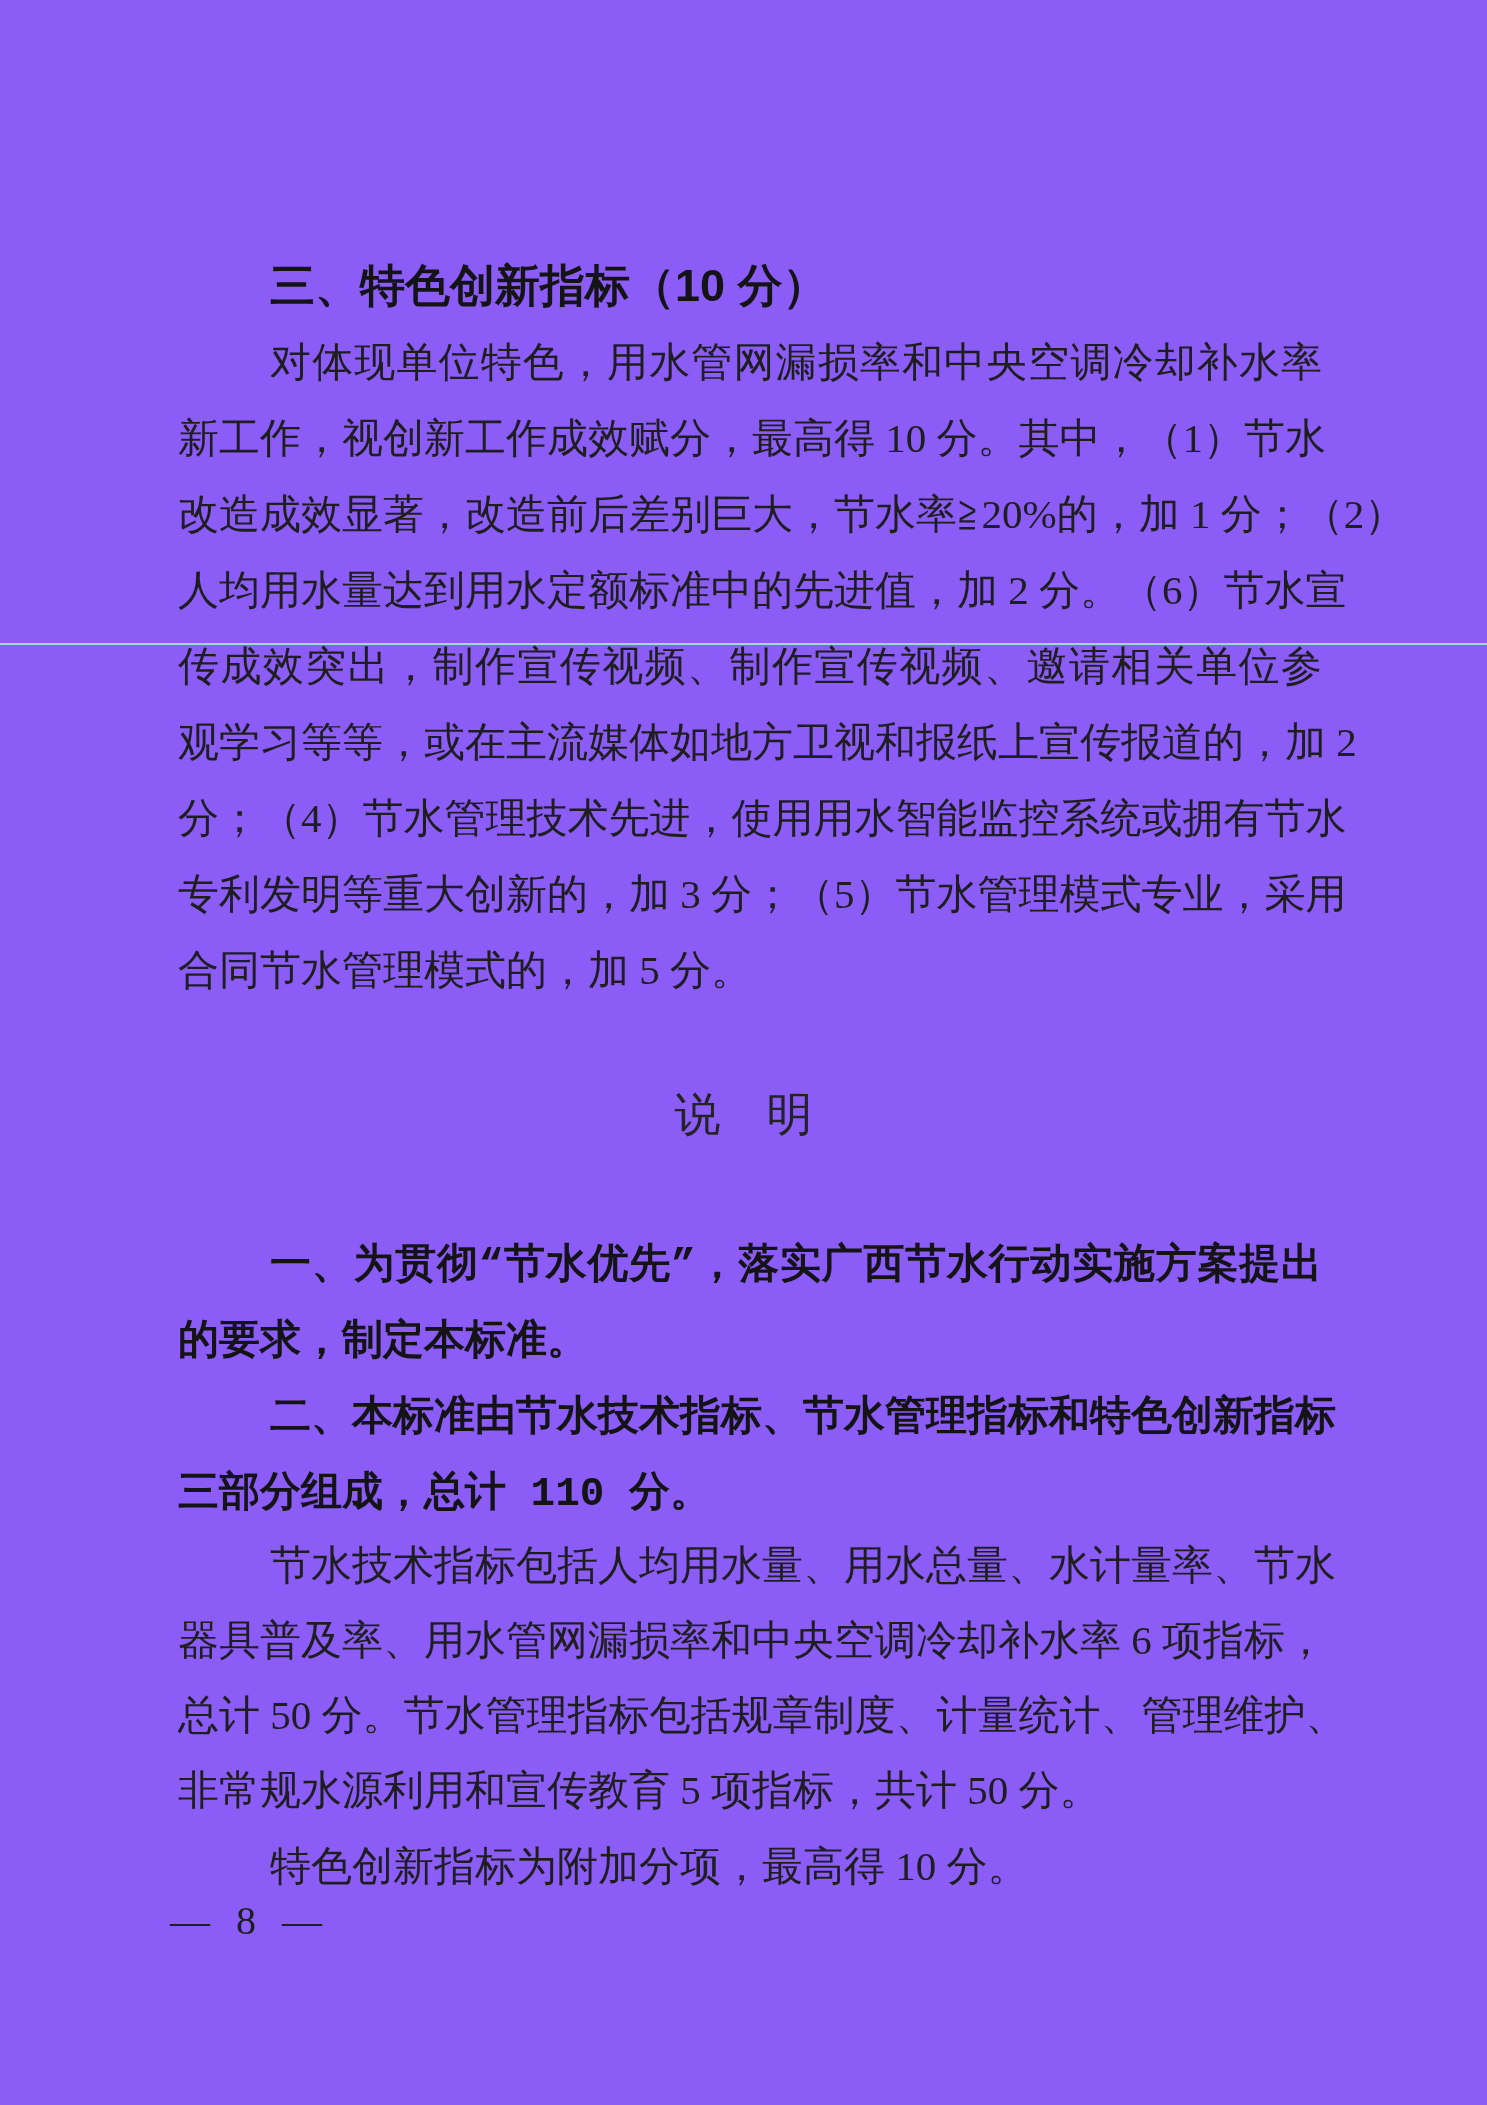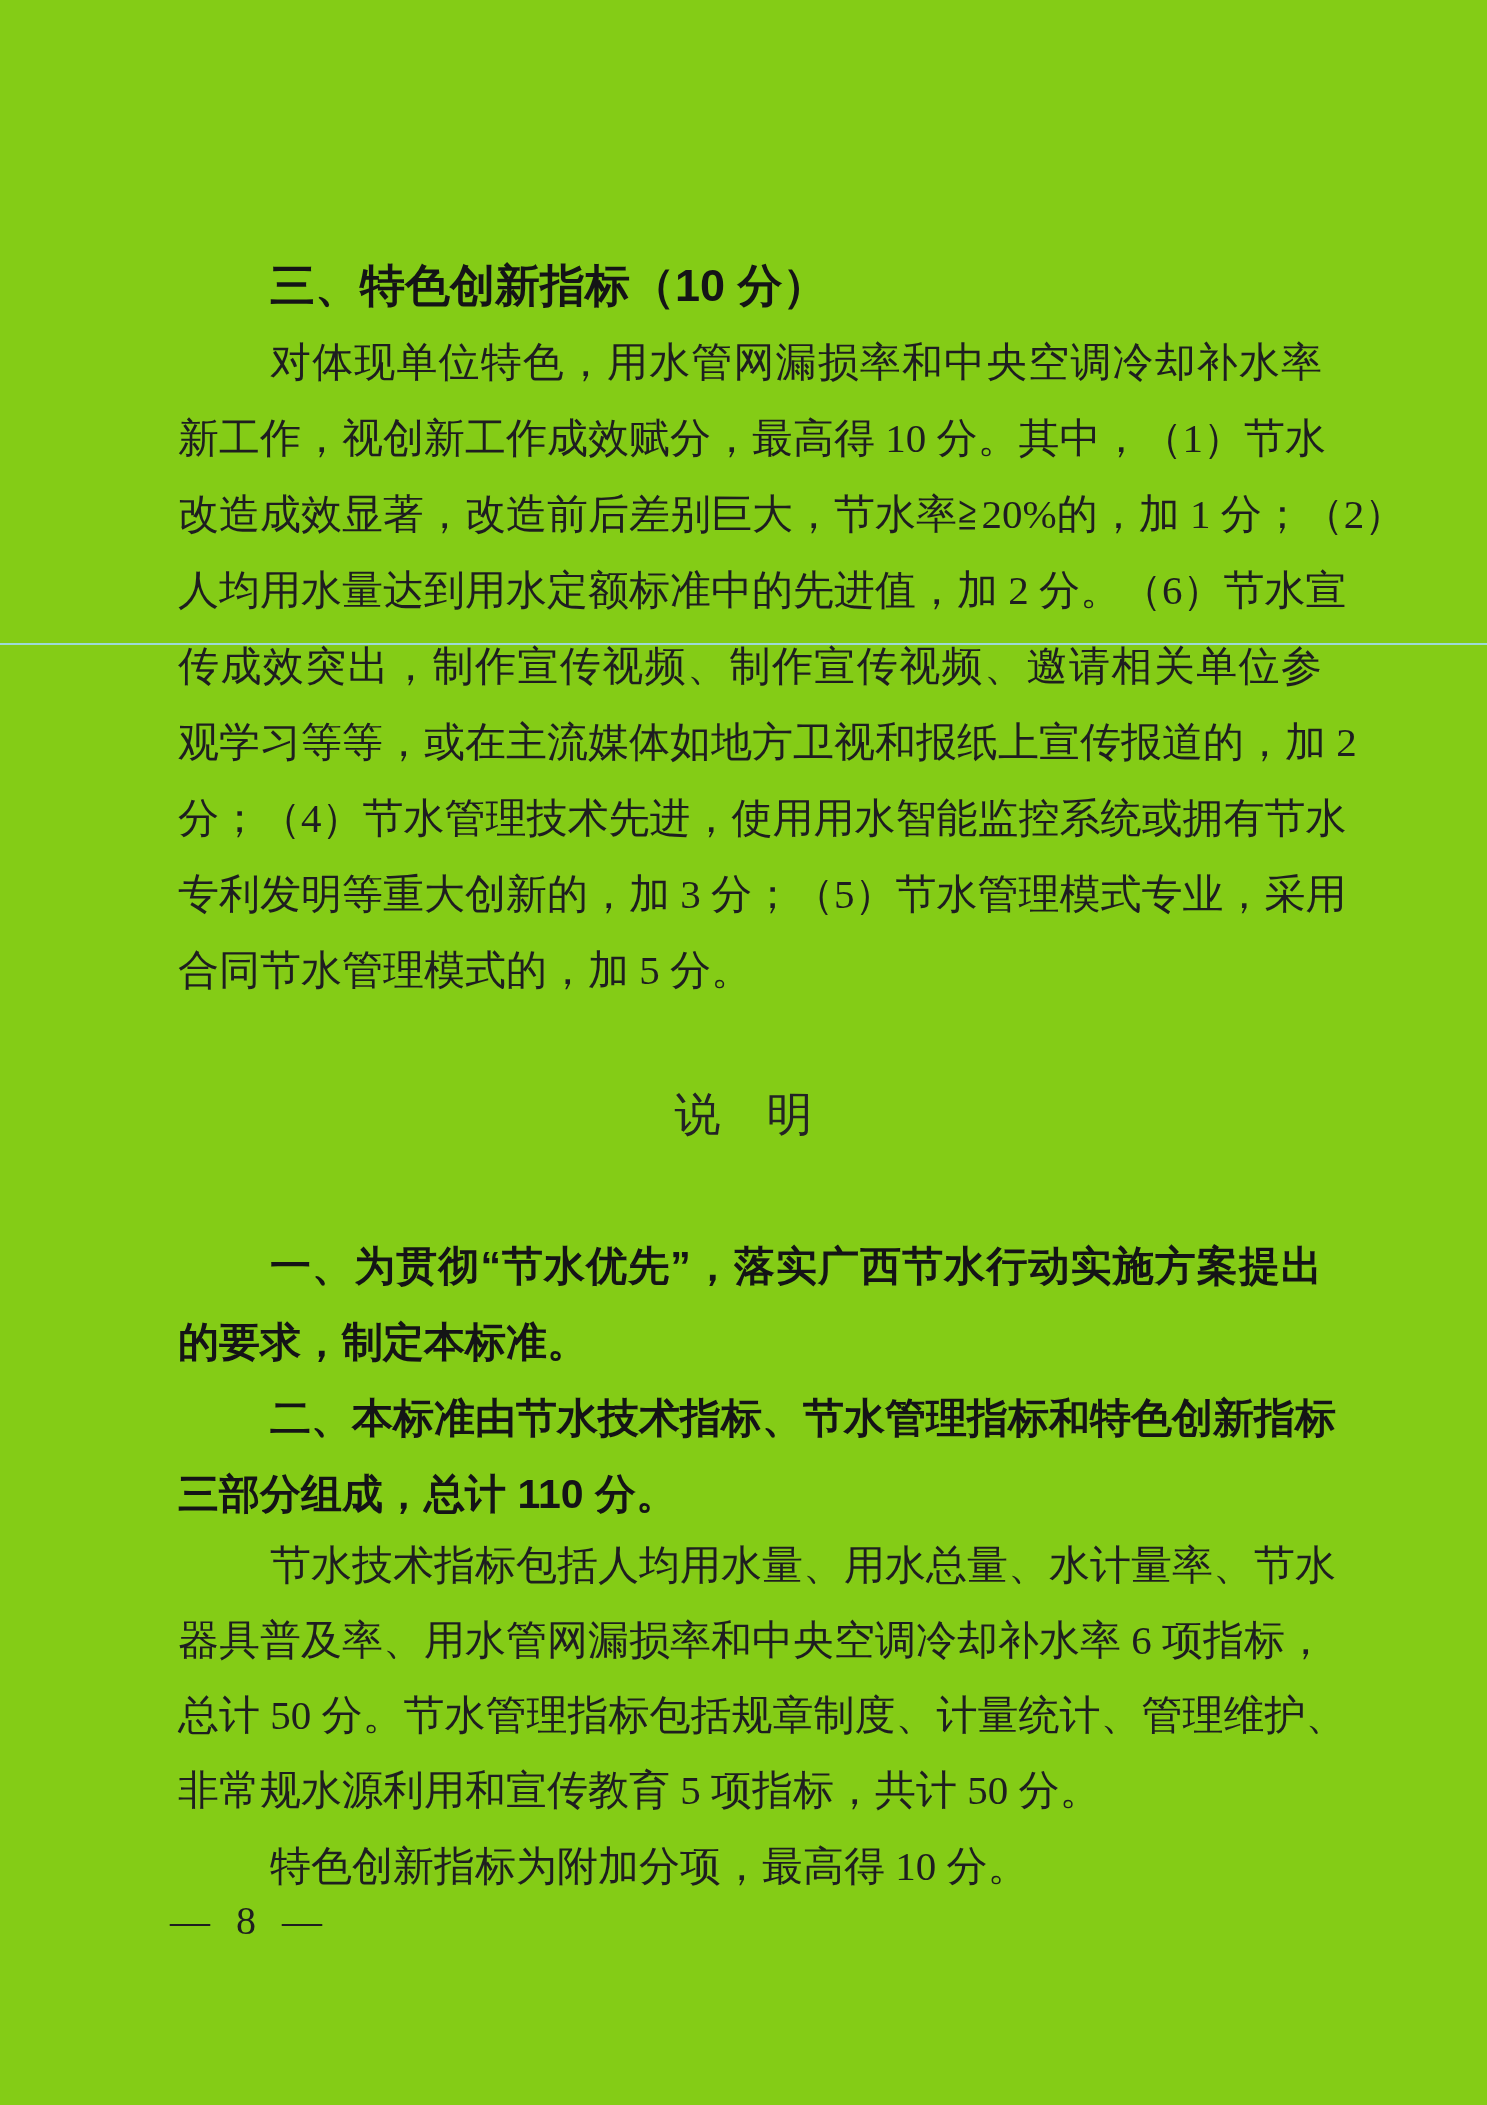--- a/index.html
+++ b/index.html
@@ -1,36 +1,36 @@
 <!DOCTYPE html>
 <html><head>
 <meta charset="utf-8">
 <style>
   html,body{margin:0;padding:0;}
   body{background:#fbfbf9;}
   .page{
     position:relative;
     width:1487px;height:2105px;
-    background:#84cc16;
+    background:#8b5cf6;
     font-family:"Liberation Serif","DejaVu Serif",serif;
     color:#1e1e20;
     overflow:hidden;
   }
   .para{position:absolute;left:178px;width:1144px;}
   .line{
     height:76px;line-height:76px;
     font-size:41px;
     white-space:nowrap;
     text-align:justify;
     text-align-last:justify;
   }
   .line.indent{padding-left:92px;width:1052px;}
   .line.short{text-align:left;text-align-last:left;}
   .bold .line{
-    font-family:Liberation Sans, sans-serif;
+    font-family:Liberation Mono, monospace;
     font-weight:700;color:#141416;
   }
   #heading1{
     position:absolute;left:270px;top:248px;margin:0;
     font-family:"Liberation Sans","DejaVu Sans",sans-serif;
     font-weight:700;font-size:45px;line-height:76px;color:#141416;
   }
   #para1{top:324px;}
   .divider{
     position:absolute;left:0;top:643px;

